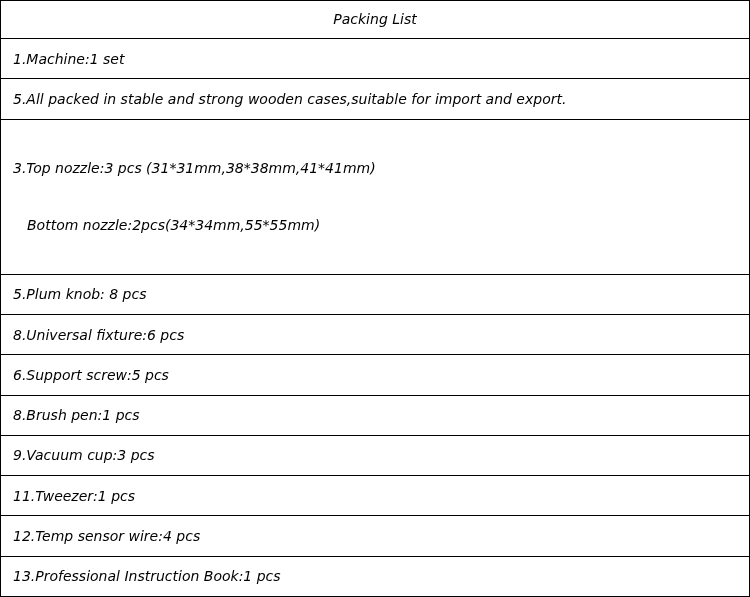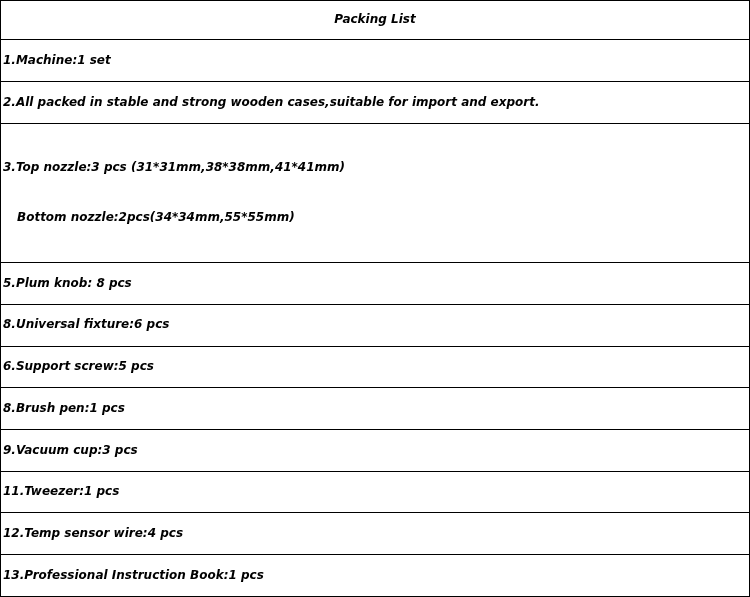--- a/index.html
+++ b/index.html
@@ -15,25 +15,25 @@
     overflow: hidden;
   }
   .packing-table {
     width: 750px;
     height: 597px;
     border-collapse: collapse;
     table-layout: fixed;
   }
   .packing-table td {
     border: 1px solid #000000;
-    padding: 0 2px;
+    padding: 0 12px;
     vertical-align: middle;
-    font-size: 12px;
+    font-size: 14px;
     font-style: italic;
-    font-weight: bold;
+    font-weight: normal;
     line-height: 1.15;
     white-space: pre-wrap;
   }
   .title-cell {
     text-align: center;
     font-style: normal;
     font-weight: bold;
     font-size: 18px;
     height: 33px;
   }
@@ -56,21 +56,21 @@
 
 <table class="packing-table">
   <tbody>
     <tr>
       <td class="title-cell">Packing List</td>
     </tr>
     <tr>
       <td class="row-cell">1.Machine:1 set</td>
     </tr>
     <tr>
-      <td class="row-cell">2.All packed in stable and strong wooden cases,suitable for import and export.</td>
+      <td class="row-cell">5.All packed in stable and strong wooden cases,suitable for import and export.</td>
     </tr>
     <tr>
       <td class="row-cell two-line">
         <span class="line line-1">3.Top nozzle:3 pcs (31*31mm,38*38mm,41*41mm)</span>
         <span class="line line-2">Bottom nozzle:2pcs(34*34mm,55*55mm)</span>
       </td>
     </tr>
     <tr>
       <td class="row-cell">5.Plum knob: 8 pcs</td>
     </tr>

